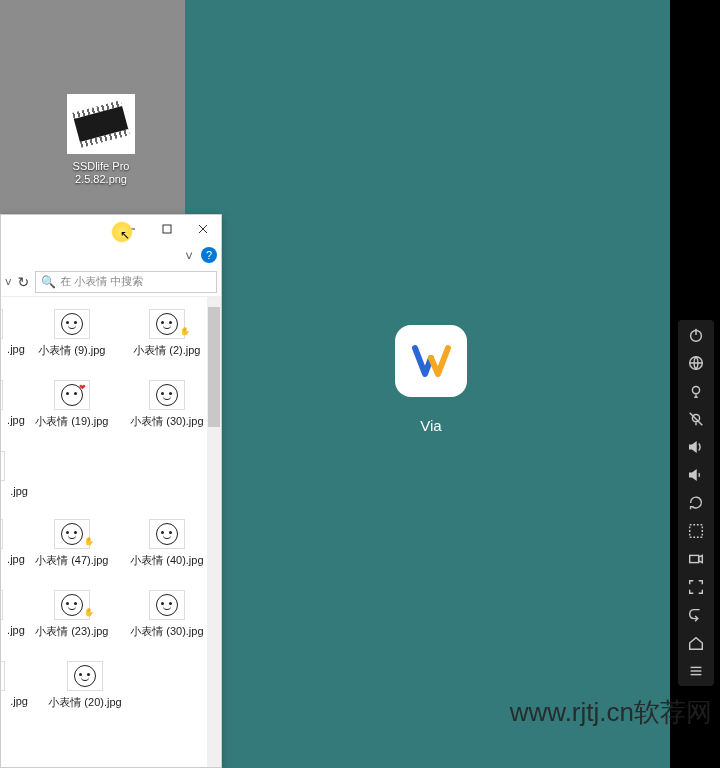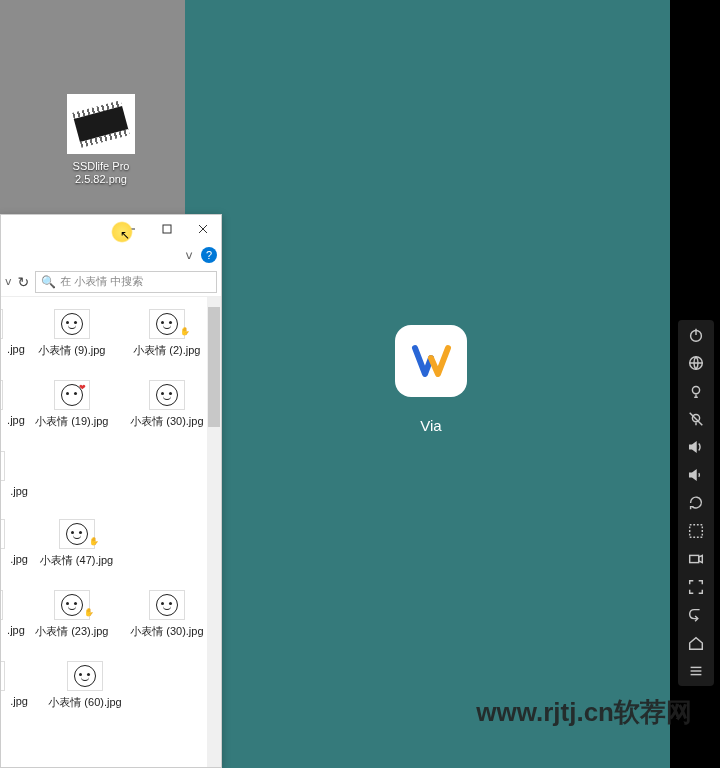--- a/index.html
+++ b/index.html
@@ -326,24 +326,24 @@
   .hand {
     position: absolute;
     right: -6px;
     bottom: 2px;
     font-size: 8px;
     color: #e6a700;
   }
 
   .watermark {
     position: absolute;
-    right: 28px;
+    right: 8px;
     bottom: 38px;
     font-size: 26px;
-    font-weight: bold;
+    font-weight: normal;
     color: #222;
     opacity: .88;
   }
 </style>
 </head>
 <body>
 
 <div class="emulator"></div>
 <div class="emulator-right-edge"></div>
 
@@ -538,20 +538,26 @@
         <div class="file-thumb"></div>
         <div class="file-label partial">.jpg</div>
       </div>
       <div class="file-item">
         <div class="file-thumb">
             <div class="face"></div>
             <span class="hand">✋</span>
           </div>
         <div class="file-label">小表情 (47).jpg</div>
       </div>
+      <div class="file-item spacer">
+        <div class="file-thumb">
+            <div class="face"></div>
+          </div>
+        <div class="file-label">小表情 (40).jpg</div>
+      </div>
     </div>
 
     <div class="file-row">
       <div class="file-item first">
         <div class="file-thumb"></div>
         <div class="file-label partial">.jpg</div>
       </div>
       <div class="file-item">
         <div class="file-thumb">
             <div class="face"></div>
@@ -569,20 +575,20 @@
 
     <div class="file-row">
       <div class="file-item first">
         <div class="file-thumb"></div>
         <div class="file-label partial">.jpg</div>
       </div>
       <div class="file-item spacer">
         <div class="file-thumb">
             <div class="face"></div>
           </div>
-        <div class="file-label">小表情 (60).jpg</div>
+        <div class="file-label">小表情 (20).jpg</div>
       </div>
     </div>
 
   </div>
 </div>
 
 <div class="watermark">www.rjtj.cn软荐网</div>
 
 </body></html>

